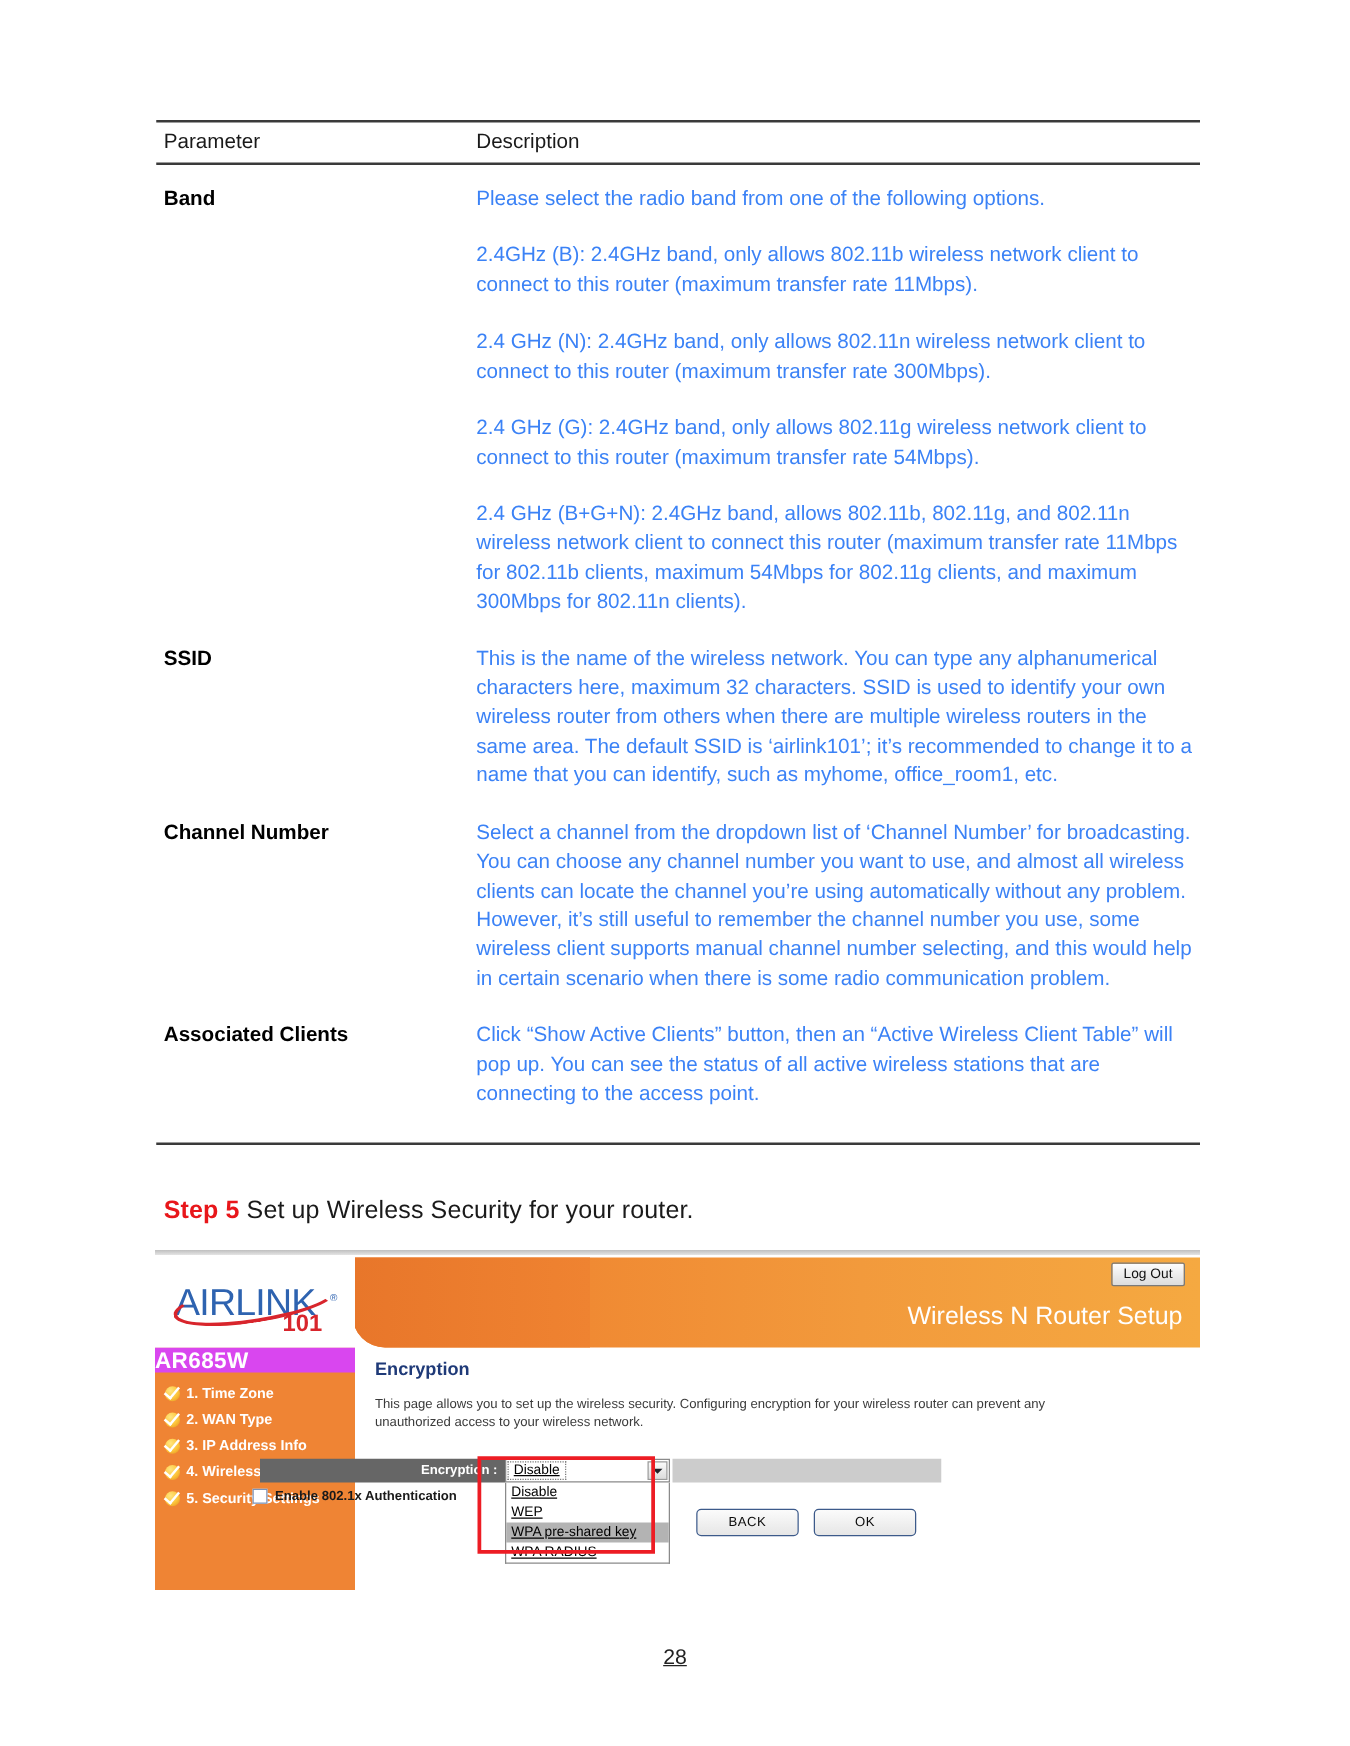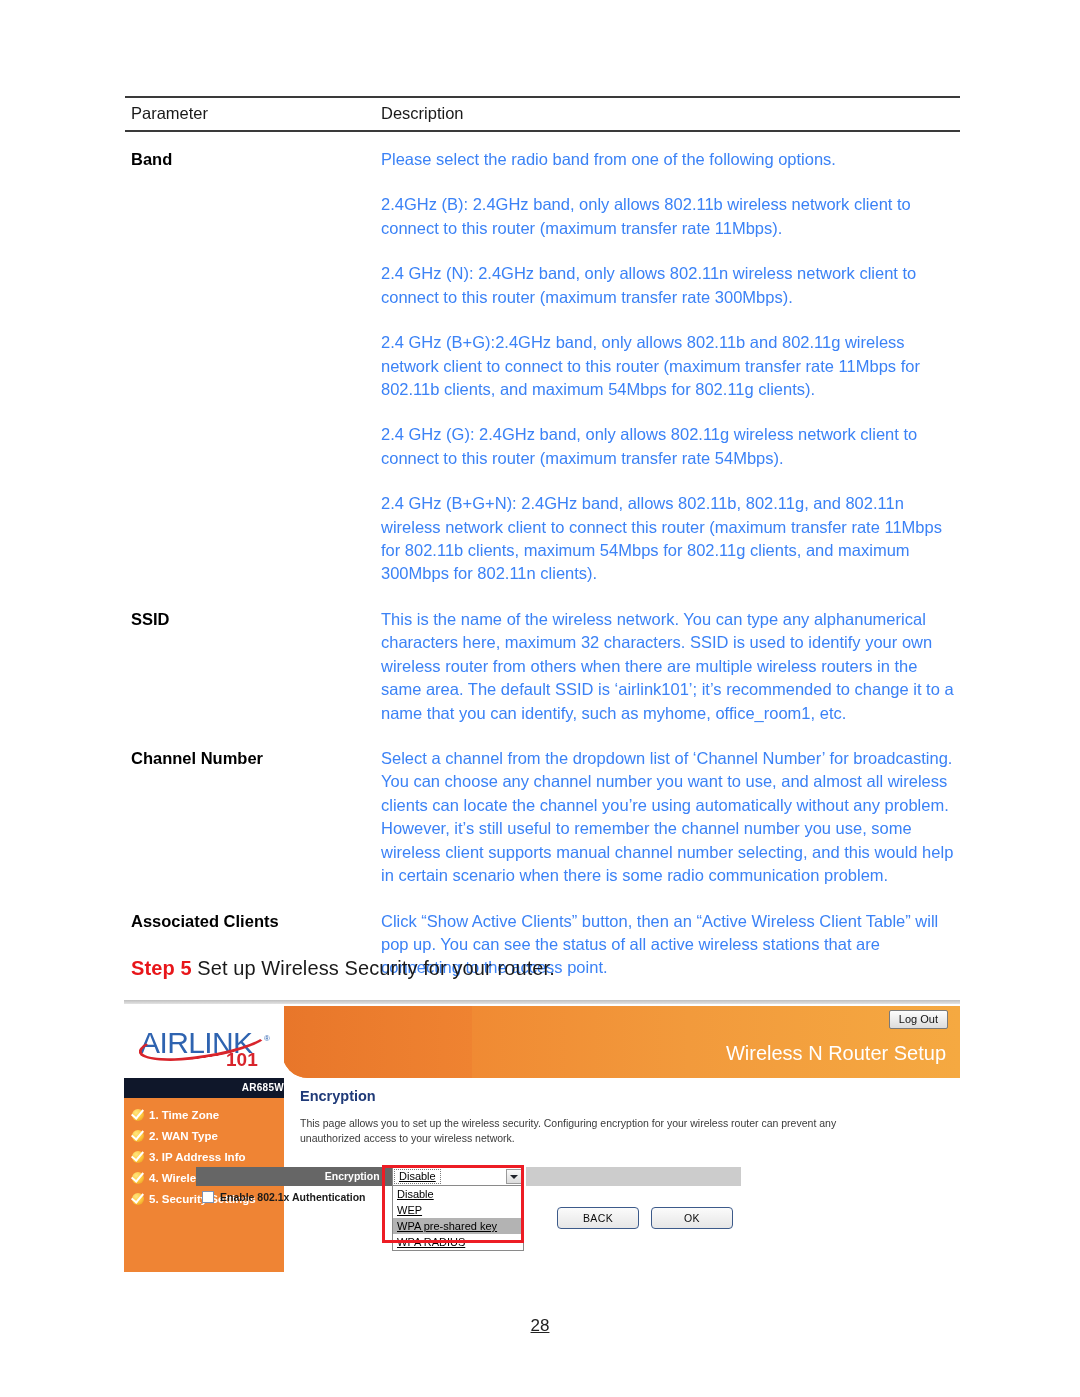--- a/index.html
+++ b/index.html
@@ -229,25 +229,25 @@
   .sidebar {
     position: absolute;
     left: 0;
     top: 78px;
     width: 160px;
     height: 194px;
     background: #ef8434;
   }
   .sidebar-title {
     height: 20px;
-    background: #0f172a;
+    background: #d946ef;
     color: #ffffff;
-    font-size: 10px;
-    font-weight: bold;
-    text-align: right;
+    font-size: 18px;
+    font-weight: bold;
+    text-align: left;
     line-height: 20px;
     letter-spacing: 0.3px;
   }
   .menu {
     padding: 6px 0 0 8px;
   }
   .menu-item {
     display: flex;
     align-items: center;
     height: 21px;
@@ -298,21 +298,21 @@
     font-size: 10.5px;
     color: #3b3b3b;
     line-height: 1.45;
     margin: 0;
     width: 580px;
   }
 
   
   .enc-row {
     position: absolute;
-    left: 196px;
+    left: 208px;
     top: 1167px;
     width: 545px;
     height: 19px;
   }
   .enc-bar-left {
     position: absolute;
     left: 0; top: 0;
     width: 196px;
     height: 19px;
     background: #666666;
@@ -486,21 +486,20 @@
     <div class="rule-bottom"></div>
 
     <div class="rows">
 
       <div class="row">
         <div class="row-label">Band</div>
         <div class="row-desc">
           <p>Please select the radio band from one of the following options.</p>
           <p>2.4GHz (B): 2.4GHz band, only allows 802.11b wireless network client to connect to this router (maximum transfer rate 11Mbps).</p>
           <p>2.4 GHz (N): 2.4GHz band, only allows 802.11n wireless network client to connect to this router (maximum transfer rate 300Mbps).</p>
-          <p>2.4 GHz (B+G):2.4GHz band, only allows 802.11b and 802.11g wireless network client to connect to this router (maximum transfer rate 11Mbps for 802.11b clients, and maximum 54Mbps for 802.11g clients).</p>
           <p>2.4 GHz (G): 2.4GHz band, only allows 802.11g wireless network client to connect to this router (maximum transfer rate 54Mbps).</p>
           <p>2.4 GHz (B+G+N): 2.4GHz band, allows 802.11b, 802.11g, and 802.11n wireless network client to connect this router (maximum transfer rate 11Mbps for 802.11b clients, maximum 54Mbps for 802.11g clients, and maximum 300Mbps for 802.11n clients).</p>
         </div>
       </div>
 
       <div class="row-spacer"></div>
 
       <div class="row">
         <div class="row-label">SSID</div>
         <div class="row-desc">

